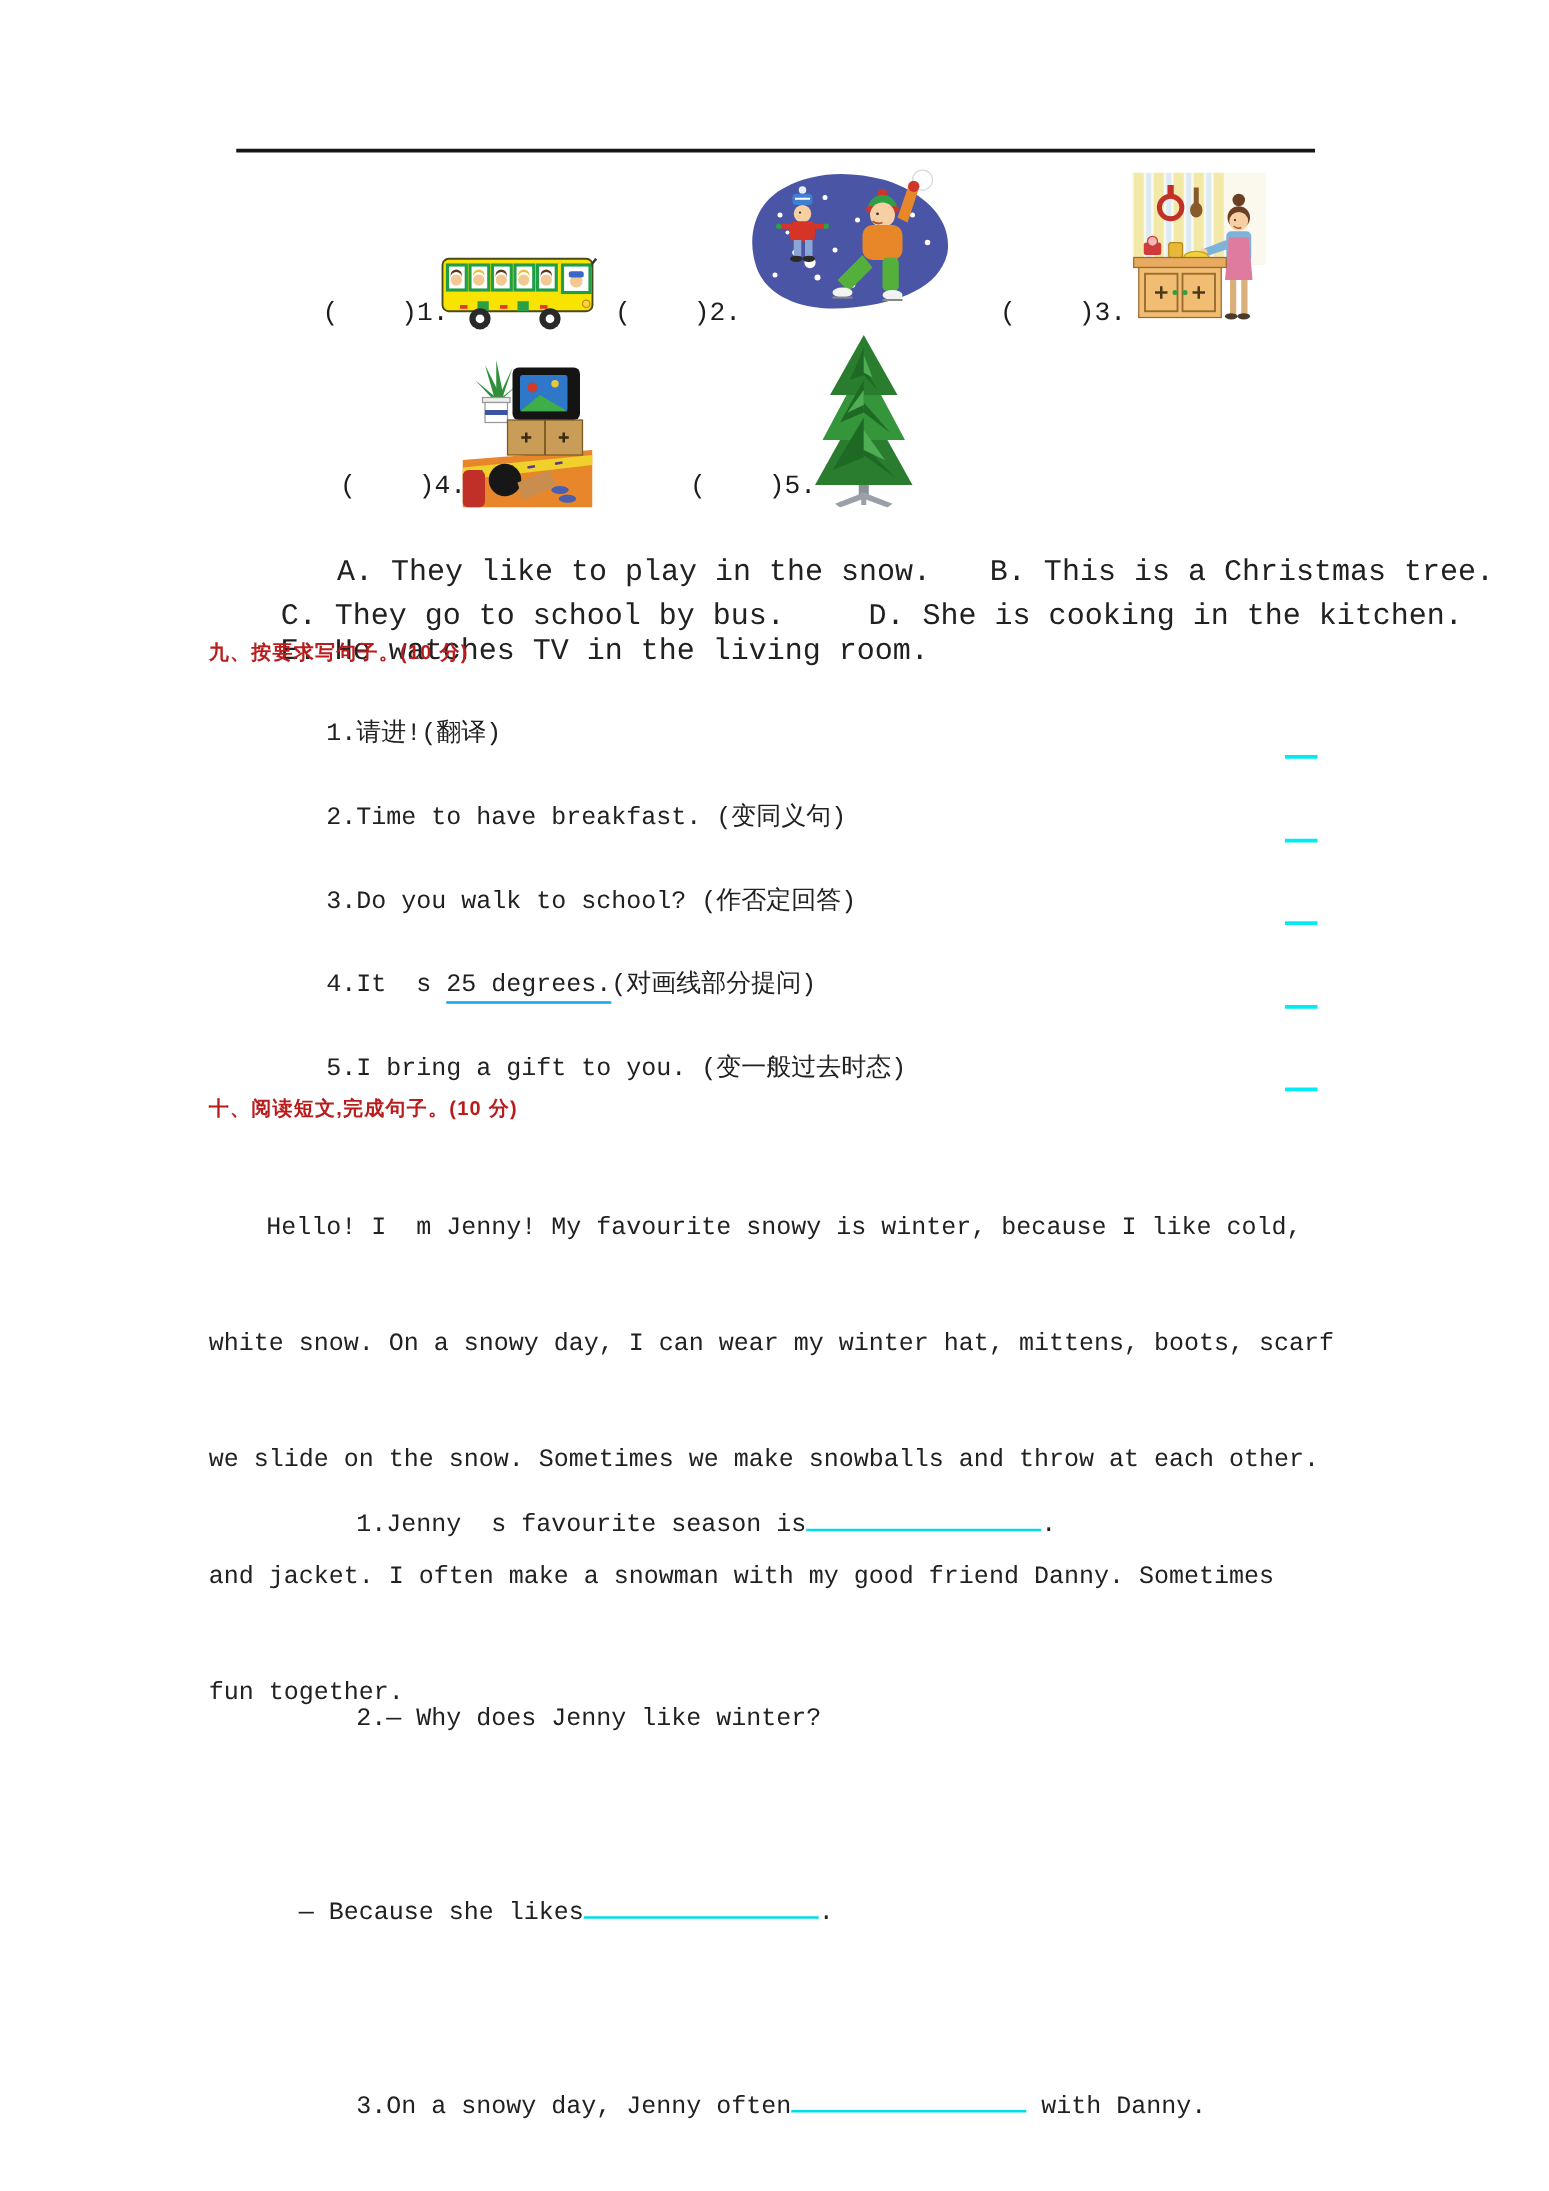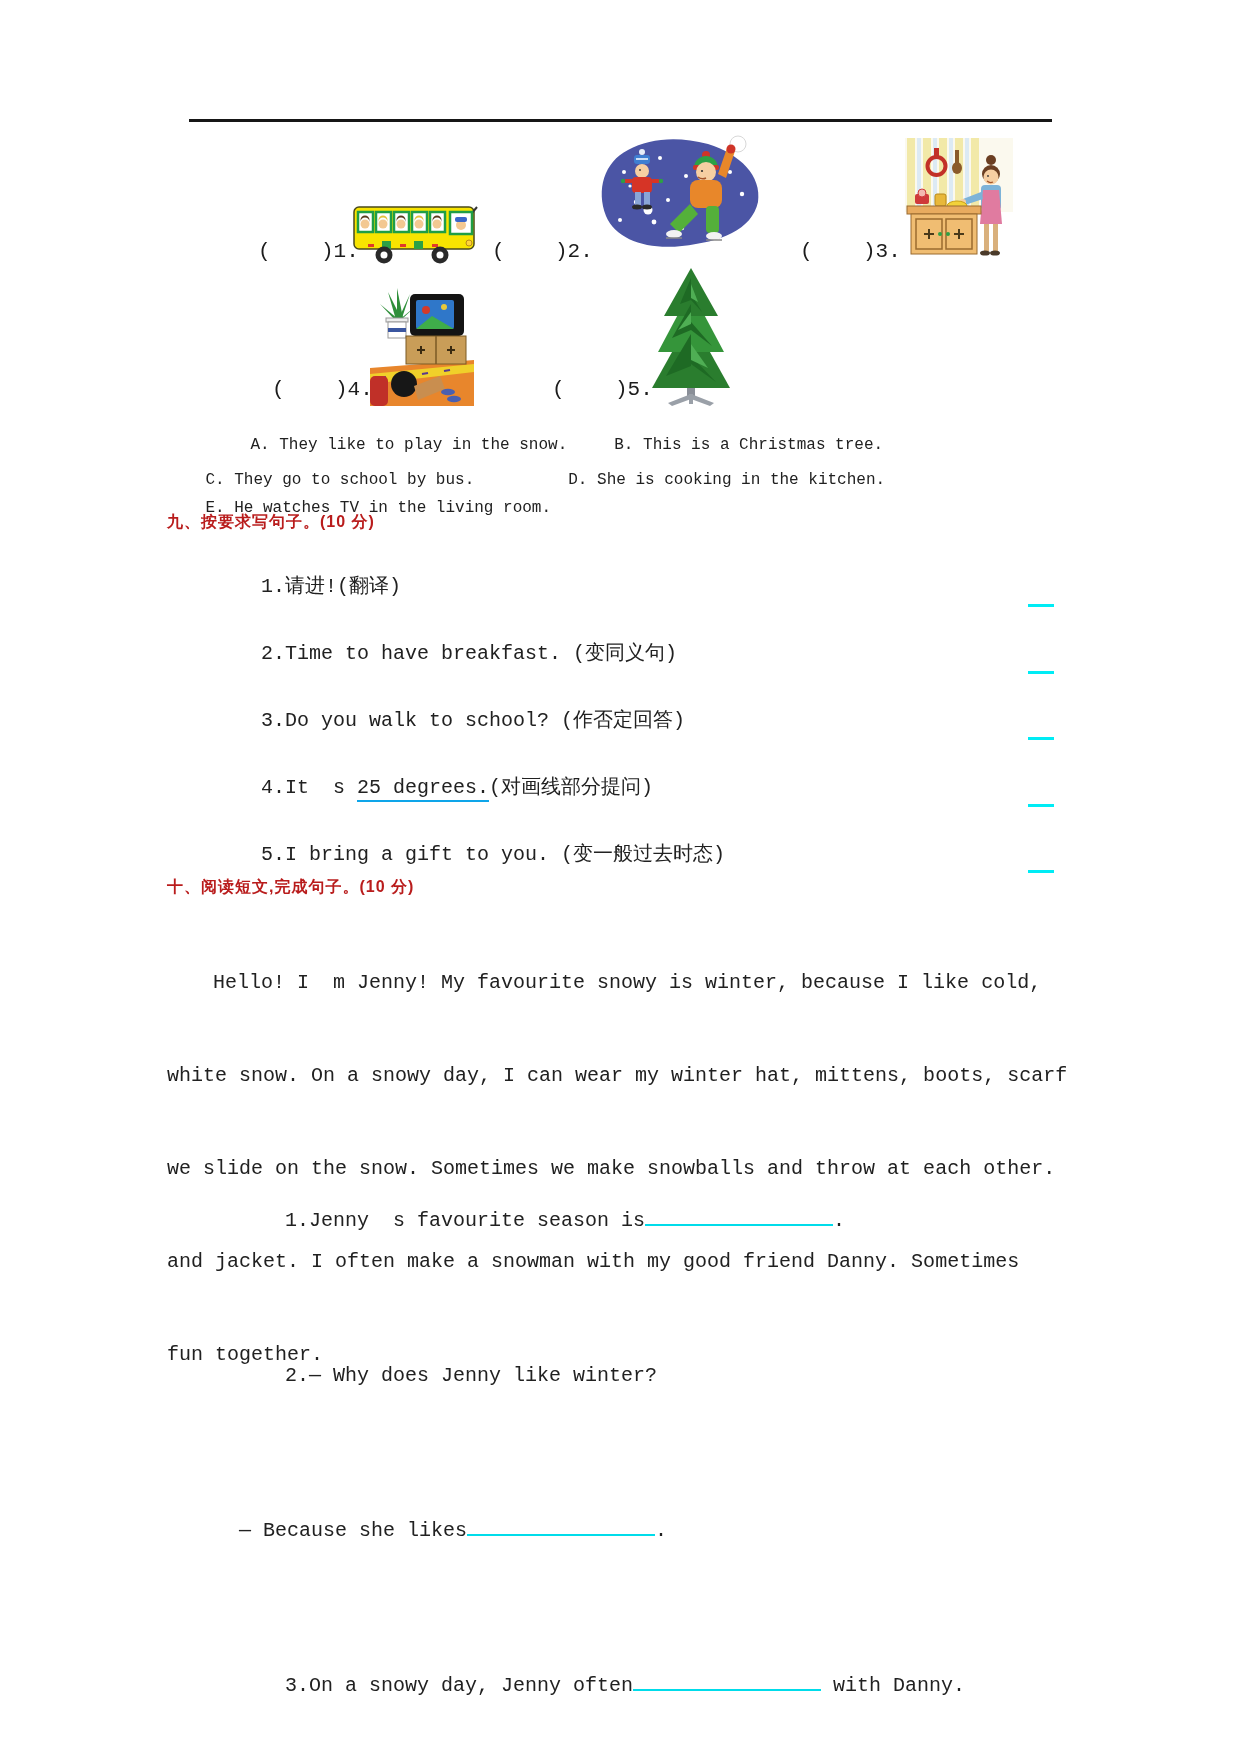--- a/index.html
+++ b/index.html
@@ -1,21 +1,21 @@
 <!DOCTYPE html>
 <html><head>
 <meta charset="utf-8">
 <style>
   html,body{margin:0;padding:0;background:#e8e8e8;}
   .sheet{position:relative;width:1239px;height:1753px;background:#ffffff;
          font-family:"Liberation Mono","DejaVu Sans Mono",monospace;color:#212121;overflow:hidden;margin:0 auto;}
   .rule{position:absolute;left:189px;top:119px;width:863px;height:3px;background:#161616;}
   .lab{position:absolute;font-size:21px;white-space:pre;color:#1c1c1c;}
   .pic{position:absolute;}
-  .optline{position:absolute;font-size:16px;white-space:pre;}
+  .optline{position:absolute;font-size:24px;white-space:pre;}
   .sec-title{position:absolute;font-family:"Liberation Sans","DejaVu Sans",sans-serif;
              font-weight:700;font-size:16px;color:#b91c1c;letter-spacing:1px;white-space:pre;}
   .item{position:absolute;font-size:20px;white-space:pre;padding-left:46px;font-family:Liberation Mono, monospace;}
   .uline{border-bottom:2px solid #0ea5e9;padding-bottom:1px;}
   .dash{position:absolute;left:1028px;width:26px;height:3px;background:#00ecf5;}
   .passage{position:absolute;font-size:20px;line-height:31px;white-space:pre;}
   .passage .pline:first-child{padding-left:46px;}
   .fills{position:absolute;font-size:20px;line-height:31px;white-space:pre;}
   .fline.indent{padding-left:46px;}
   .blank{display:inline-block;width:188px;height:18px;border-bottom:2px solid #00dcea;vertical-align:baseline;}
@@ -252,21 +252,21 @@
     <rect x="37" y="124" width="8" height="8" fill="#8a8f98"></rect>
     <polygon points="41,130 18,139 22,142 41,135" fill="#9aa0a8"></polygon>
     <polygon points="41,130 64,139 60,142 41,135" fill="#9aa0a8"></polygon>
     <rect x="39" y="130" width="4" height="10" fill="#9aa0a8"></rect>
   </svg>
 
   <div class="optline" style="left:167px;top:418px;padding-left:45px">
     <span>A. They like to play in the snow.</span><span style="margin-left:47px">B. This is a Christmas tree.</span>
   </div>
   <div class="optline" style="left:167px;top:453px">
-    <span>C. They go to school by bus.</span><span style="margin-left:94px">D. She is cooking in the kitchen.</span>
+    <span>C. They go to school by bus.</span><span style="margin-left:67px">D. She is cooking in the kitchen.</span>
   </div>
   <div class="optline" style="left:167px;top:481px">
     <span>E. He watches TV in the living room.</span>
   </div>
 
   <div class="sec-title" style="left:167px;top:512px">九、按要求写句子。(10 分)</div>
 
   <div class="item" style="left:167px;top:549px">
     <span>1.请进!(翻译)</span><span class="uline"></span><span></span>
   </div>

